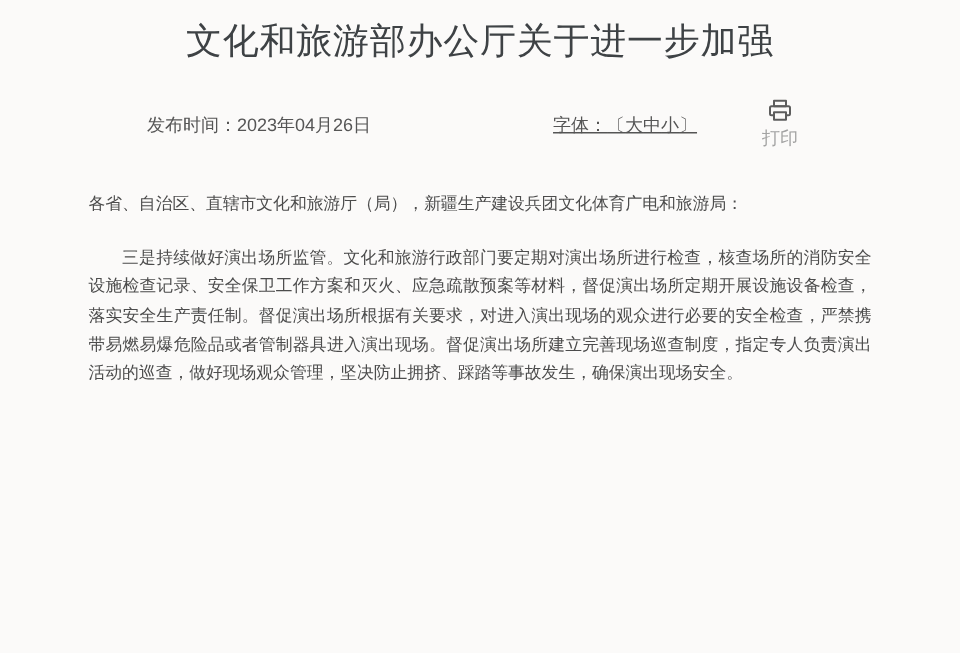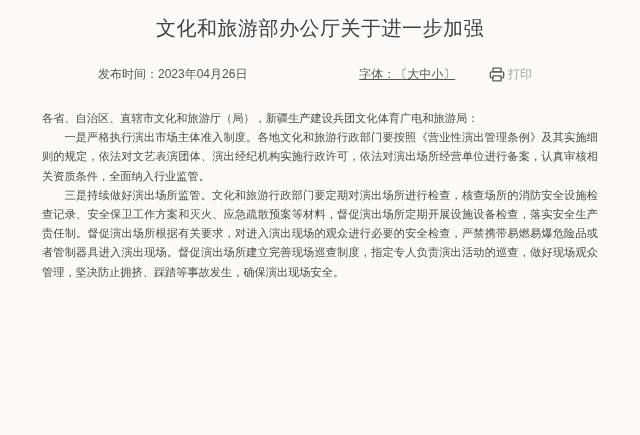--- a/index.html
+++ b/index.html
@@ -16,21 +16,21 @@
   }
   .page {
     width: 640px;
     height: 435px;
     position: relative;
   }
   
   .doc-title {
     margin-top: 13px;
     text-align: center;
-    font-size: 20px;
+    font-size: 24px;
     line-height: 31px;
     font-weight: 500;
     color: #3e4245;
     letter-spacing: 0.5px;
   }
   
   .meta-row {
     margin-top: 22px;
     padding-left: 98px;
     padding-right: 108px;
@@ -52,36 +52,37 @@
   }
   .font-size-control .opt {
     cursor: pointer;
   }
   .print-button {
     display: inline-flex;
     align-items: center;
     gap: 3px;
     cursor: pointer;
     color: #a3a3a3;
+    flex-direction: column;
   }
   .print-button svg {
     display: block;
   }
   
   .article {
     margin-top: 27px;
     padding: 0 42px;
     font-size: 11.2px;
     line-height: 19.2px;
     text-align: justify;
     text-justify: inter-ideograph;
     color: #4c4c4c;
   }
   .article p {
-    margin: 0;
+    margin: 17px;
   }
   .article p.indent {
     text-indent: 2em;
   }
 </style>
 </head>
 <body>
 
 <div class="page">
 
@@ -107,17 +108,16 @@
           <rect x="6" y="13" width="12" height="7.5" fill="#fbfaf9"></rect>
         </svg>
       </span>
       <span>打印</span>
     </div>
 
   </div>
 
   <div class="article">
     <p>各省、自治区、直辖市文化和旅游厅（局），新疆生产建设兵团文化体育广电和旅游局：</p>
-    <p class="indent">一是严格执行演出市场主体准入制度。各地文化和旅游行政部门要按照《营业性演出管理条例》及其实施细则的规定，依法对文艺表演团体、演出经纪机构实施行政许可，依法对演出场所经营单位进行备案，认真审核相关资质条件，全面纳入行业监管。</p>
     <p class="indent">三是持续做好演出场所监管。文化和旅游行政部门要定期对演出场所进行检查，核查场所的消防安全设施检查记录、安全保卫工作方案和灭火、应急疏散预案等材料，督促演出场所定期开展设施设备检查，落实安全生产责任制。督促演出场所根据有关要求，对进入演出现场的观众进行必要的安全检查，严禁携带易燃易爆危险品或者管制器具进入演出现场。督促演出场所建立完善现场巡查制度，指定专人负责演出活动的巡查，做好现场观众管理，坚决防止拥挤、踩踏等事故发生，确保演出现场安全。</p>
   </div>
 
 </div>
 
 </body></html>

